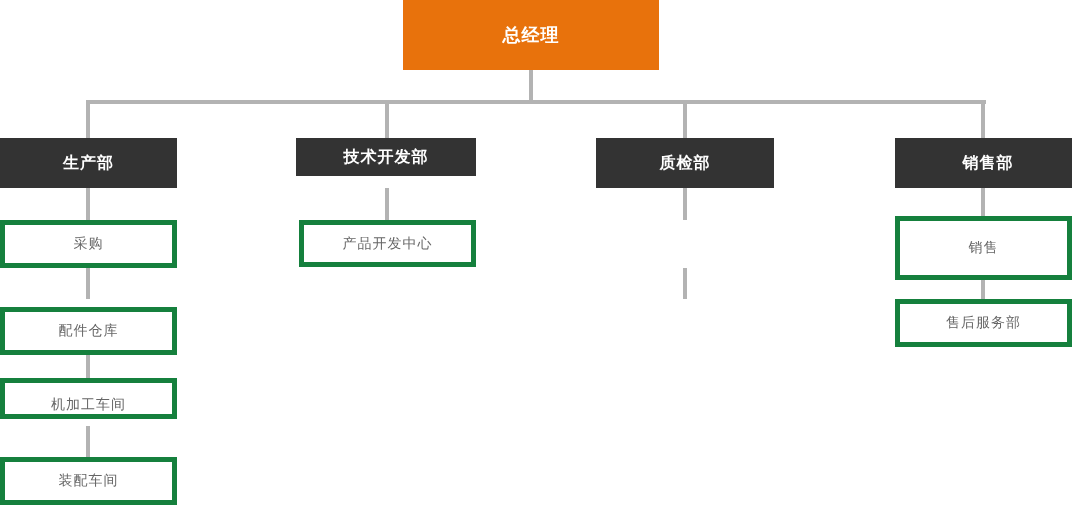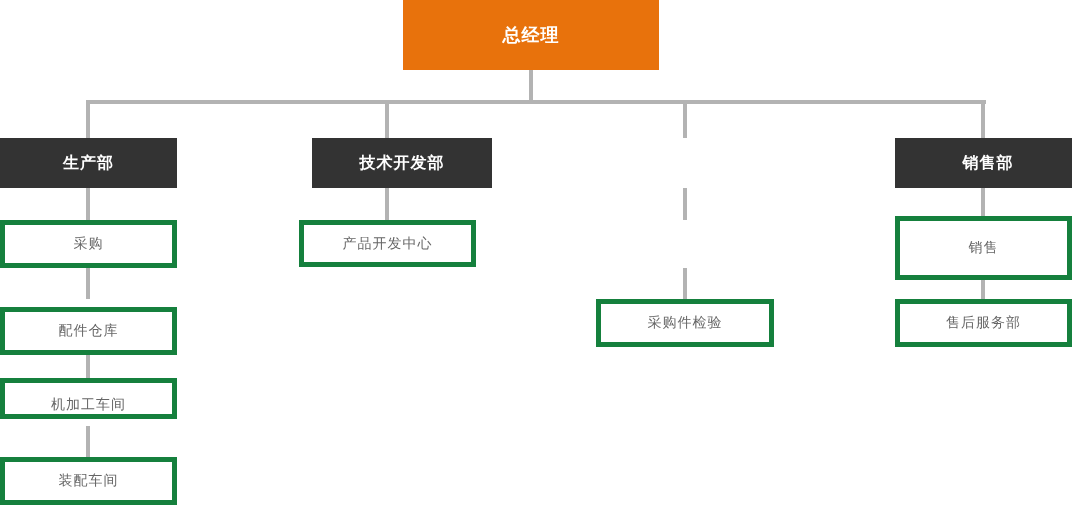--- a/index.html
+++ b/index.html
@@ -70,22 +70,25 @@
   <div class="conn" style="left:981px; top:188px; width:4px; height:32px;"></div>
   <div class="conn" style="left:981px; top:268px; width:4px; height:31px;"></div>
 
   <div class="node node-root" style="left:403px; top:0; width:256px; height:70px;">
     <span>总经理</span>
   </div>
 
   <div class="node node-dept" style="left:0; top:138px; width:177px; height:50px;">
     <span>生产部</span>
   </div>
-  <div class="node node-dept" style="left:312px; top:138px; width:180px; height:50px;">
+  <div class="node node-dept" style="left:296px; top:138px; width:180px; height:38px;">
     <span>技术开发部</span>
+  </div>
+  <div class="node node-dept" style="left:596px; top:138px; width:178px; height:50px;">
+    <span>质检部</span>
   </div>
   <div class="node node-dept" style="left:895px; top:138px; width:186px; height:50px;">
     <span>销售部</span>
   </div>
 
   <div class="node node-leaf" style="left:0; top:220px; width:177px; height:48px;">
     <span>采购</span>
   </div>
   <div class="node node-leaf" style="left:0; top:299px; width:177px; height:48px;margin-top:8px;">
     <span>配件仓库</span>
@@ -94,23 +97,20 @@
     <span>机加工车间</span>
   </div>
   <div class="node node-leaf" style="left:0; top:457px; width:177px; height:48px;">
     <span>装配车间</span>
   </div>
 
   <div class="node node-leaf" style="left:299px; top:220px; width:177px; height:47px;">
     <span>产品开发中心</span>
   </div>
 
-  <div class="node node-leaf" style="left:596px; top:299px; width:178px; height:48px;">
-    <span>采购件检验</span>
-  </div>
 
   <div class="node node-leaf" style="left:895px; top:216px; width:177px; height:64px;">
     <span>销售</span>
   </div>
   <div class="node node-leaf" style="left:895px; top:299px; width:177px; height:48px;">
     <span>售后服务部</span>
   </div>
 
 </div>
 

